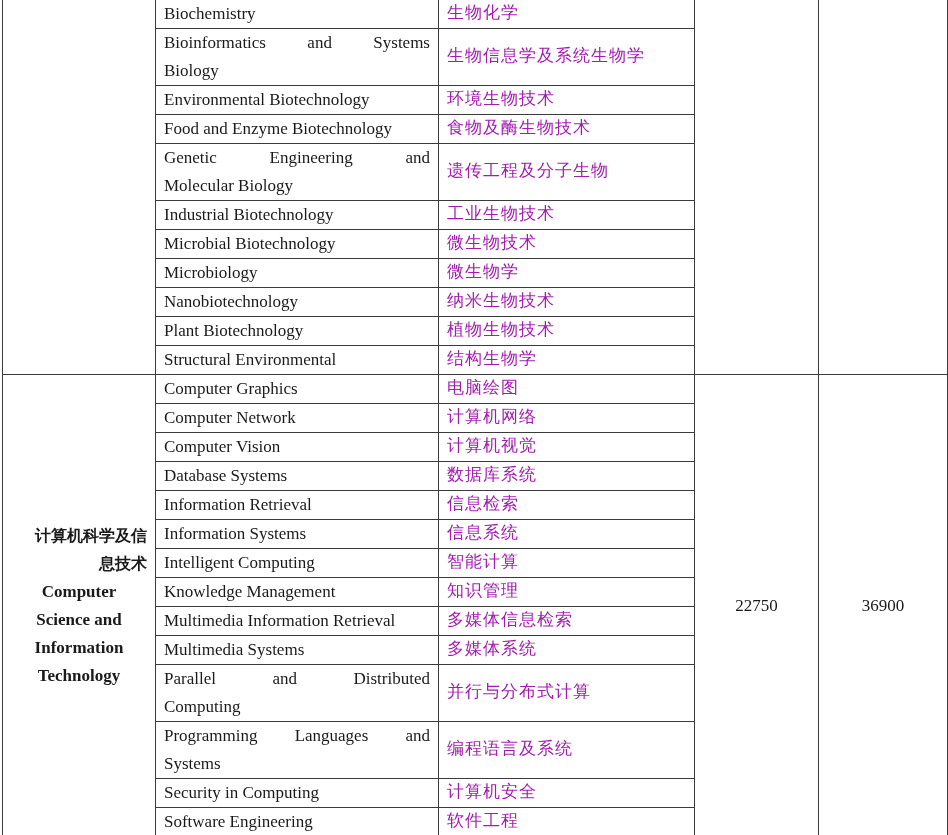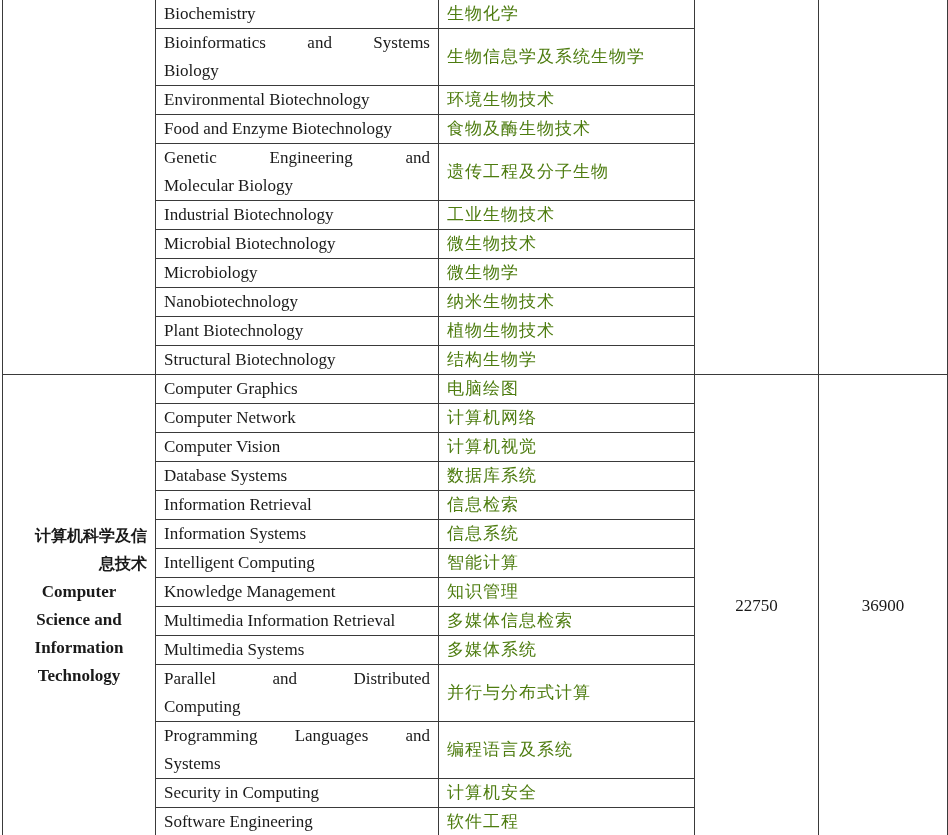--- a/index.html
+++ b/index.html
@@ -16,21 +16,21 @@
     font-size: 17px;
     line-height: 28px;
     vertical-align: middle;
   }
   col.c1 { width: 153px; }
   col.c2 { width: 283px; }
   col.c3 { width: 256px; }
   col.c4 { width: 124px; }
   col.c5 { width: 129px; }
   td.en { text-align: justify; text-align-last: left; }
-  td.cn { font-family: Liberation Sans, sans-serif; font-size: 16.5px; letter-spacing: 1px; color: #4d7c0f; padding-left: 9px; }
+  td.cn { font-family: Liberation Mono, monospace; font-size: 16.5px; letter-spacing: 1px; color: #a21caf; padding-left: 9px; }
   td.cat { text-align: center; font-weight: bold; line-height: 28px; padding: 0 4px; }
   td.cat .cat-cn { font-family: "DejaVu Sans", sans-serif; font-size: 16px; display: block; text-align: right; }
   td.cat .cat-en { font-size: 17px; display: block; }
   td.num { text-align: center; font-size: 17px; margin-left: 38px; }
   tr.r1 td { height: 27px; }
   tr.r2 td { height: 55px; }
   .justify-line { display: block; text-align: justify; text-align-last: justify; }
   .plain-line { display: block; }
 </style>
 </head>
@@ -89,21 +89,21 @@
     </tr>
     <tr class="r1">
       <td class="en">Nanobiotechnology</td>
       <td class="cn">纳米生物技术</td>
     </tr>
     <tr class="r1">
       <td class="en">Plant Biotechnology</td>
       <td class="cn">植物生物技术</td>
     </tr>
     <tr class="r1">
-      <td class="en">Structural Biotechnology</td>
+      <td class="en">Structural Environmental</td>
       <td class="cn">结构生物学</td>
     </tr>
 
     <tr class="r1">
       <td rowspan="14" class="cat">
         <span class="cat-cn">计算机科学及信</span>
         <span class="cat-cn">息技术</span>
         <span class="cat-en">Computer</span>
         <span class="cat-en">Science and</span>
         <span class="cat-en">Information</span>

